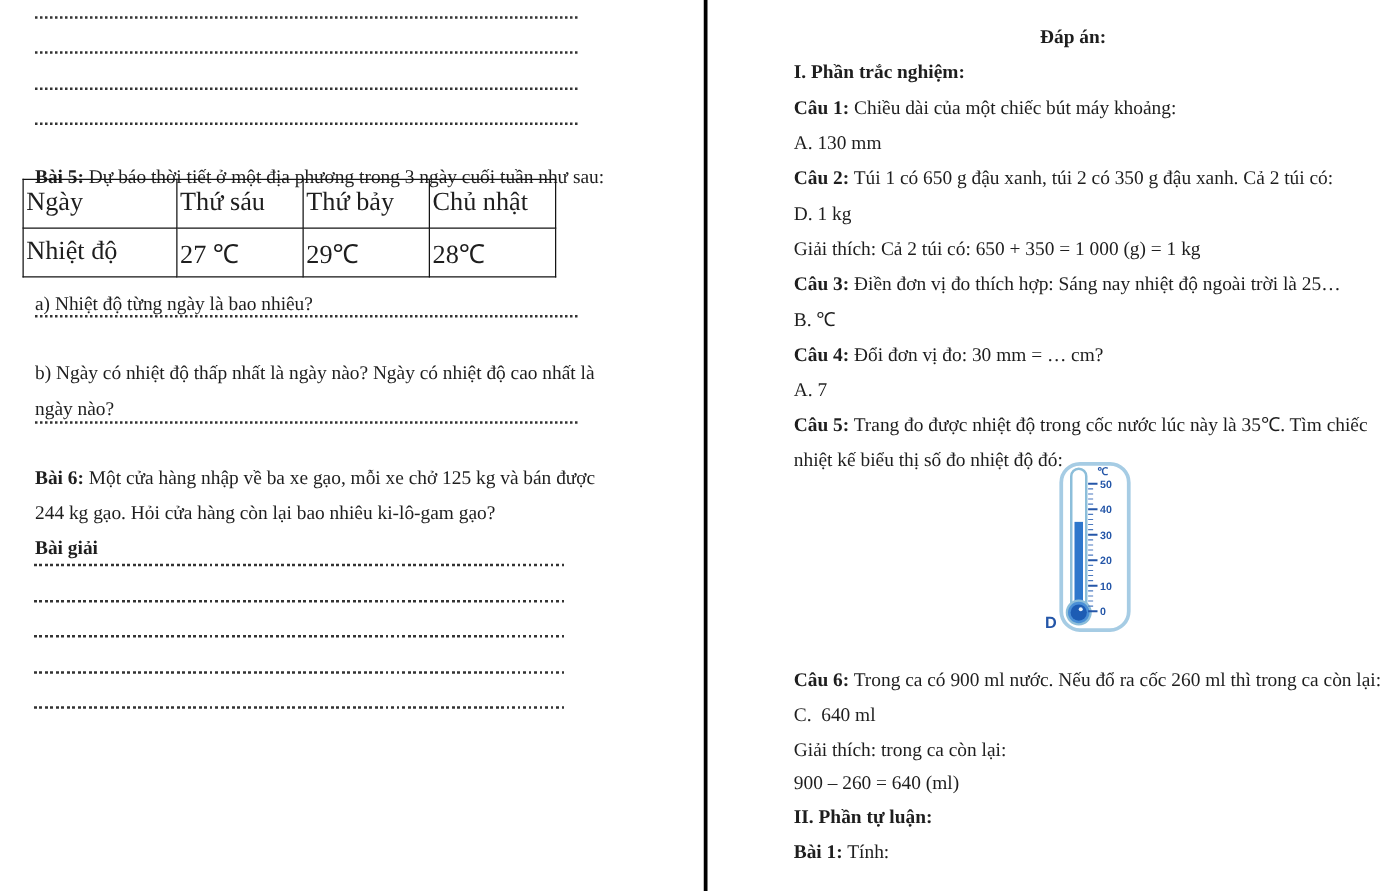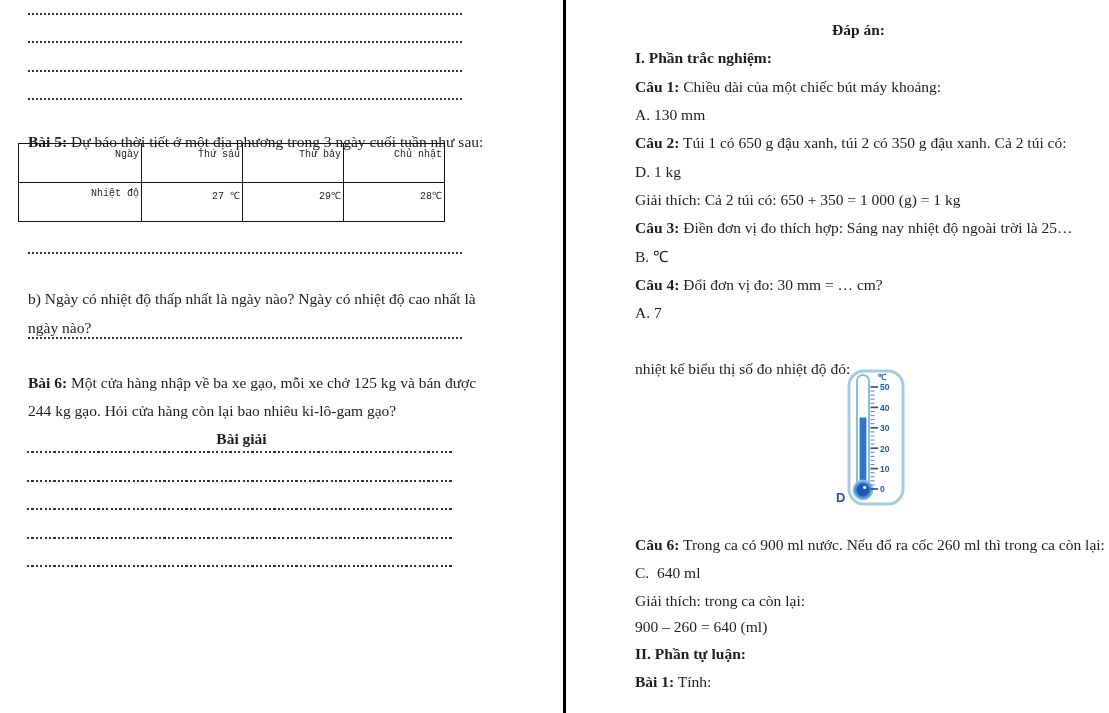--- a/index.html
+++ b/index.html
@@ -11,37 +11,37 @@
   }
   .page{position:absolute;top:0;height:713px;background:#ffffff;overflow:hidden;}
   #page-left{left:0;width:548px;border-right:1px solid #b9b9b9;padding-left:32px;}
   #page-right{left:563px;width:546px;border-left:3px solid #000000;}
   .line{
     position:absolute;left:28px;
     font-size:15.5px;line-height:20px;white-space:pre;
   }
   #page-right .line{left:69px;}
   .b{font-weight:bold;}
-  .center{text-align:center;}
+  .center{}
   .dotline{
     position:absolute;left:28px;width:434px;height:0;
     border-bottom:2px dotted #333333;
   }
   .dashline{
     position:absolute;left:27px;width:426px;height:2px;
     background:repeating-linear-gradient(90deg,#333333 0 2.2px,transparent 2.2px 4.4px);
   }
   table.weather{
     position:absolute;left:18px;top:143px;
     border-collapse:collapse;
   }
   table.weather td{
     border:1px solid #141414;
-    height:33px;text-align:right;vertical-align:top;
-    padding:5px 2px 0 2px;font-size:10px;font-family:Liberation Mono, monospace;
+    height:33px;text-align:left;vertical-align:top;
+    padding:5px 2px 0 2px;font-size:21px;
   }
   td.c0{width:118px;} td.c1{width:96px;} td.c2{width:96px;} td.c3{width:96px;}
   .therm-wrap{position:absolute;left:265px;top:369px;width:78px;height:141px;}
   .therm-wrap svg{position:absolute;left:16px;top:0;}
   .choice-d{
     position:absolute;left:5px;top:121px;
     font-family:"Liberation Sans", sans-serif;
     font-weight:bold;font-size:13px;color:#2456a8;
   }
   .tick-major{stroke:#2456a8;stroke-width:1.7;}
@@ -72,20 +72,21 @@
     </tr>
     <tr>
       <td class="c0">Nhiệt độ</td>
       <td class="c1">27 ℃</td>
       <td class="c2">29℃</td>
       <td class="c3">28℃</td>
     </tr>
   </tbody>
     </table>
 
+  <p class="line" style="top:218px">a) Nhiệt độ từng ngày là bao nhiêu?</p>
   <div class="dotline" style="top:252px"></div>
 
   <p class="line" style="top:273px">b) Ngày có nhiệt độ thấp nhất là ngày nào? Ngày có nhiệt độ cao nhất là</p>
   <p class="line" style="top:302px">ngày nào?</p>
   <div class="dotline" style="top:337px"></div>
 
   <p class="line" style="top:357px"><span class="b">Bài 6:</span><span> Một cửa hàng nhập về ba xe gạo, mỗi xe chở 125 kg và bán được</span></p>
   <p class="line" style="top:385px">244 kg gạo. Hỏi cửa hàng còn lại bao nhiêu ki-lô-gam gạo?</p>
 
   <p class="line b center" style="top:413px;width:427px">Bài giải</p>
@@ -107,20 +108,21 @@
   <p class="line" style="top:117px"><span class="b">Câu 2:</span><span> Túi 1 có 650 g đậu xanh, túi 2 có 350 g đậu xanh. Cả 2 túi có:</span></p>
   <p class="line" style="top:146px">D. 1 kg</p>
   <p class="line" style="top:174px">Giải thích: Cả 2 túi có: 650 + 350 = 1 000 (g) = 1 kg</p>
 
   <p class="line" style="top:202px"><span class="b">Câu 3:</span><span> Điền đơn vị đo thích hợp: Sáng nay nhiệt độ ngoài trời là 25…</span></p>
   <p class="line" style="top:231px">B. ℃</p>
 
   <p class="line" style="top:259px"><span class="b">Câu 4:</span><span> Đổi đơn vị đo: 30 mm = … cm?</span></p>
   <p class="line" style="top:287px">A. 7</p>
 
+  <p class="line" style="top:315px"><span class="b">Câu 5:</span><span> Trang đo được nhiệt độ trong cốc nước lúc này là 35℃. Tìm chiếc</span></p>
   <p class="line" style="top:343px">nhiệt kế biểu thị số đo nhiệt độ đó:</p>
 
   <div class="therm-wrap">
     <span class="choice-d">D</span>
     <svg width="58" height="137" viewBox="0 0 58 137">
       <rect x="2" y="2" width="54" height="133" rx="15" fill="#ffffff" stroke="#a6cce4" stroke-width="3"></rect>
       <rect x="10" y="6" width="12" height="113" rx="6" fill="#ffffff" stroke="#8cbeda" stroke-width="2"></rect>
       <rect x="12.6" y="48.5" width="6.8" height="70" fill="#2e77cc"></rect>
       <circle cx="16" cy="121" r="9.5" fill="#4a8fd6" stroke="#8cbeda" stroke-width="1.8"></circle>
       <circle cx="16" cy="121" r="6.5" fill="#1d5cb4"></circle>

